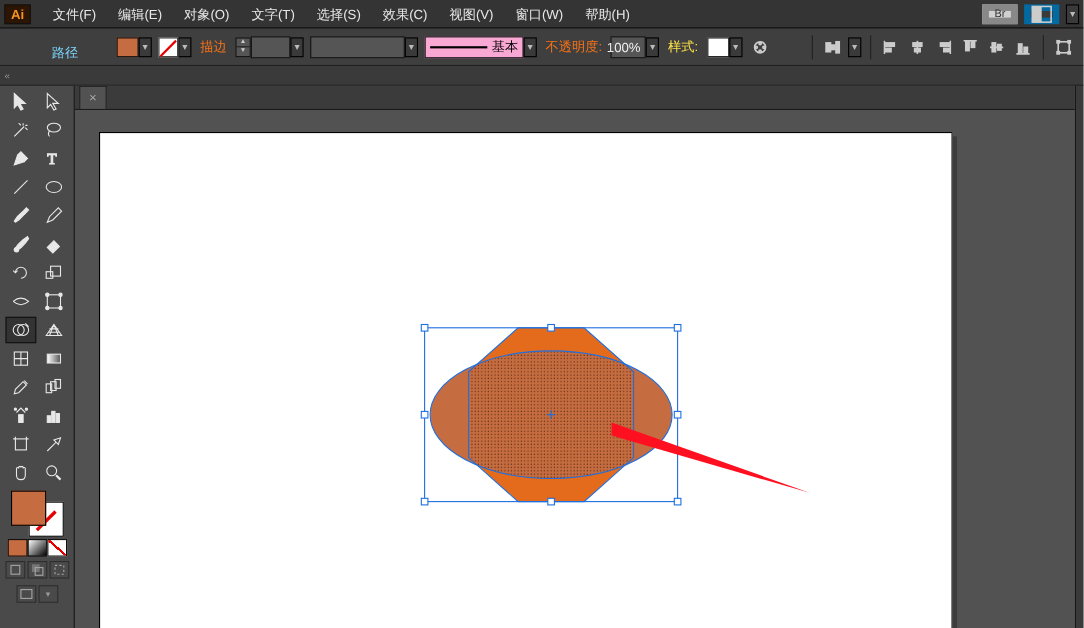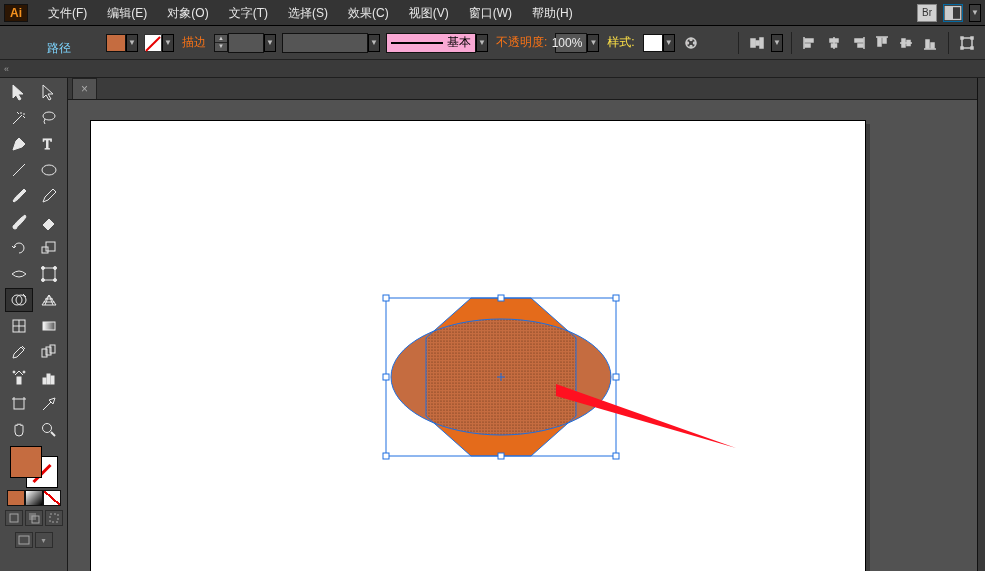--- a/index.html
+++ b/index.html
@@ -43,21 +43,21 @@
     display:flex;align-items:center;justify-content:center;
     margin-right:10px;
     border:1px solid #111;
     font-size:12px;
   }
   .menu-item{
     padding:0 10px;line-height:26px;height:26px;
   }
   .menu-right{margin-left:auto;display:flex;gap:6px;align-items:center;}
   .sq-btn{
-    width:20px;height:18px;border:1px solid #0369a1;background:#3a3a3a;
+    width:32px;height:18px;border:6px solid #0369a1;background:#3a3a3a;
     display:flex;align-items:center;justify-content:center;font-size:10px;
   }
   .sq-btn.light{background:#d0d0d0;color:#333;border-color:#888;}
 
   
   .controlbar{
     height:34px;
     background:#3f3f3f;
     display:flex;align-items:center;
     padding:0 8px;

